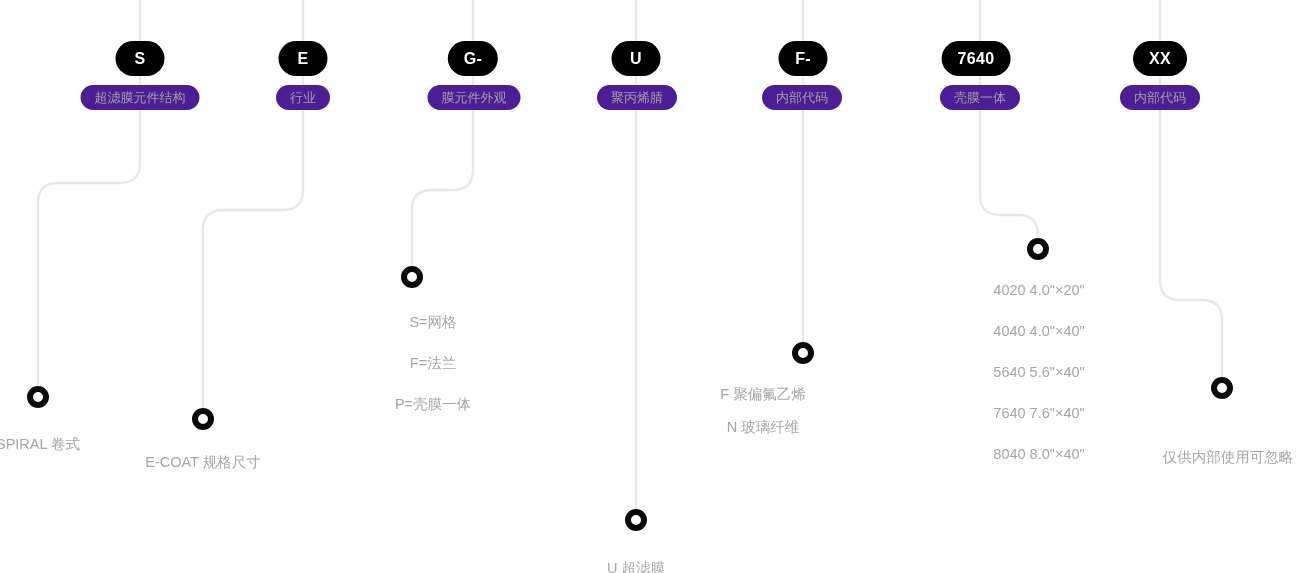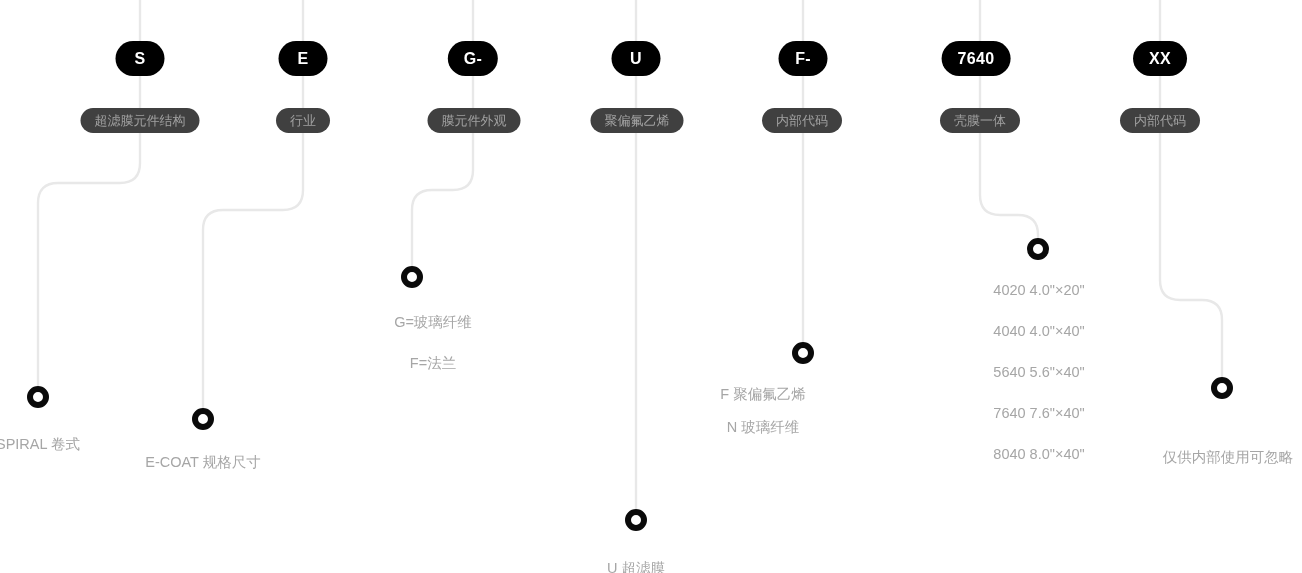--- a/index.html
+++ b/index.html
@@ -50,26 +50,26 @@
     border-radius: 18px;
     font-size: 16px;
     font-weight: bold;
     line-height: 35px;
     text-align: center;
     white-space: nowrap;
     letter-spacing: 0.3px;
   }
   .chip {
     position: absolute;
-    top: 108px;
+    top: 85px;
     transform: translateX(-50%);
     height: 25px;
     padding: 0 14px;
     box-sizing: border-box;
-    background: #404040;
+    background: #4c1d95;
     color: #a0a0a0;
     border-radius: 13px;
     font-size: 13px;
     line-height: 25px;
     text-align: left;
     white-space: nowrap;
   }
   .ring {
     position: absolute;
     width: 22px;
@@ -128,28 +128,29 @@
     <div class="values" style="left:203px; top:442px">
       <div class="val-row">E-COAT 规格尺寸</div>
     </div>
   </div>
 
   <div class="column">
     <div class="badge" style="left:473px">G-</div>
     <div class="chip" style="left:474px">膜元件外观</div>
     <div class="ring" style="left:412px; top:277px"></div>
     <div class="values" style="left:433px; top:302px">
-      <div class="val-row">G=玻璃纤维</div>
+      <div class="val-row">S=网格</div>
       <div class="val-row">F=法兰</div>
+      <div class="val-row">P=壳膜一体</div>
     </div>
   </div>
 
   <div class="column">
     <div class="badge" style="left:636px">U</div>
-    <div class="chip" style="left:637px">聚偏氟乙烯</div>
+    <div class="chip" style="left:637px">聚丙烯腈</div>
     <div class="ring" style="left:636px; top:520px"></div>
     <div class="values" style="left:636px; top:548px">
       <div class="val-row">U 超滤膜</div>
     </div>
   </div>
 
   <div class="column">
     <div class="badge" style="left:803px">F-</div>
     <div class="chip" style="left:802px">内部代码</div>
     <div class="ring" style="left:803px; top:353px"></div>

